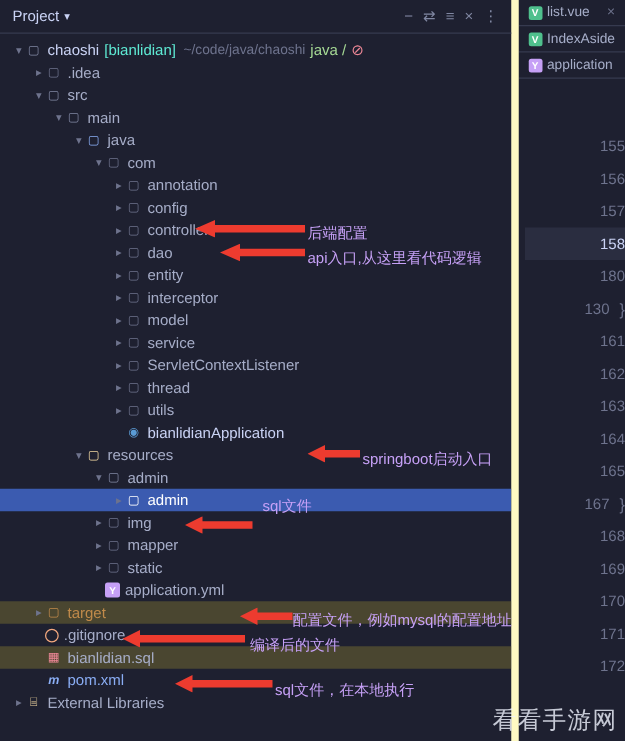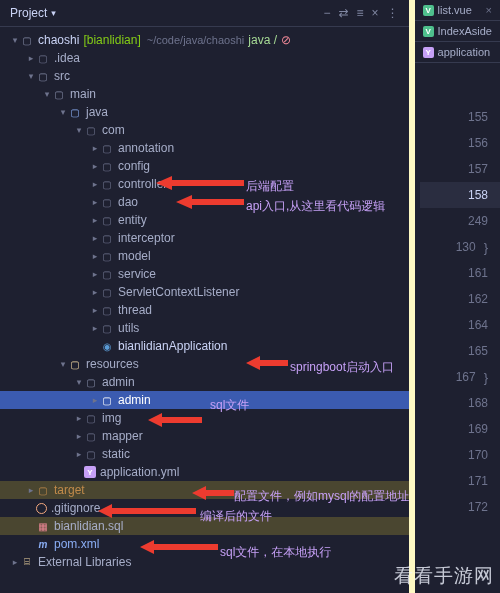--- a/index.html
+++ b/index.html
@@ -30,21 +30,21 @@
 .red-o { color:#ed8796; margin-left:4px; }
 
 .right-panel { flex:1; background:#1e2030; display:flex; }
 .tabs { width:100%; }
 .tab { display:flex; align-items:center; padding:4px 8px; border-bottom:1px solid #363a4f; gap:4px; font-size:11px; }
 .tab.active { }
 .tab .vico { background:#4fc08d; color:#fff; width:11px; height:11px; border-radius:2px; display:inline-flex; align-items:center; justify-content:center; font-size:8px; font-weight:bold; }
 .tab .yico { background:#c6a0f6; color:#fff; width:11px; height:11px; border-radius:2px; display:inline-flex; align-items:center; justify-content:center; font-size:8px; font-weight:bold; }
 .tab .close { margin-left:auto; color:#6e738d; }
 .gutter { position:absolute; right:0; top:104px; width:80px; background:#1e2030; }
-.gline { display:flex; align-items:center; height:26px; padding-right:12px;justify-content:flex-end; }
+.gline { display:flex; align-items:center; height:26px; padding-right:0;justify-content:flex-end; }
 .gnum { color:#6e738d; font-size:12px; width:36px; text-align:right; margin-left:auto; }
 .gline.cur .gnum { color:#cad3f5; }
 .gline.cur { background:#2a2d40; }
 .brace { color:#6e738d; margin-left:8px; font-size:13px; }
 
 .anno { position:absolute; color:#c6a0f6; font-size:12px; pointer-events:none; z-index:20; }
 .arrow { position:absolute; pointer-events:none; z-index:19; }
 
 .watermark { position:absolute; right:6px; bottom:4px; font-size:19px; color:#f0f4ff; opacity:0.8; font-weight:500; letter-spacing:1px; }
 .libs-ico { color:#eed49f; }
@@ -66,21 +66,21 @@
         <span>×</span>
         <span>⋮</span>
       </div>
     </div>
     <div class="tree">
 
       <div class="node" style="padding-left:10px">
         <span class="chev">▾</span>
         <span class="ico ico-folder-open">▢</span>
         <span class="lbl" style="color:#cad3f5">chaoshi</span>
-        <span style="color:#84cc16;margin-left:4px">[bianlidian]</span>
+        <span style="color:#5eead4;margin-left:4px">[bianlidian]</span>
         <span class="path">~/code/java/chaoshi</span>
         <span style="color:#a6da95;margin-left:4px">java /</span>
         <span class="red-o">⊘</span>
       </div>
 
       <div class="node" style="padding-left:26px">
         <span class="chev">▸</span>
         <span class="ico ico-folder">▢</span>
         <span class="lbl">.idea</span>
       </div>
@@ -270,31 +270,34 @@
   <div class="gline">
       <span class="gnum">156</span>
     </div>
   <div class="gline">
       <span class="gnum">157</span>
     </div>
   <div class="gline cur">
       <span class="gnum">158</span>
     </div>
   <div class="gline">
-      <span class="gnum">249</span>
+      <span class="gnum">180</span>
     </div>
   <div class="gline">
       <span class="gnum">130</span>
       <span class="brace">}</span>
     </div>
   <div class="gline">
       <span class="gnum">161</span>
     </div>
   <div class="gline">
       <span class="gnum">162</span>
+    </div>
+  <div class="gline">
+      <span class="gnum">163</span>
     </div>
   <div class="gline">
       <span class="gnum">164</span>
     </div>
   <div class="gline">
       <span class="gnum">165</span>
     </div>
   <div class="gline">
       <span class="gnum">167</span>
       <span class="brace">}</span>

